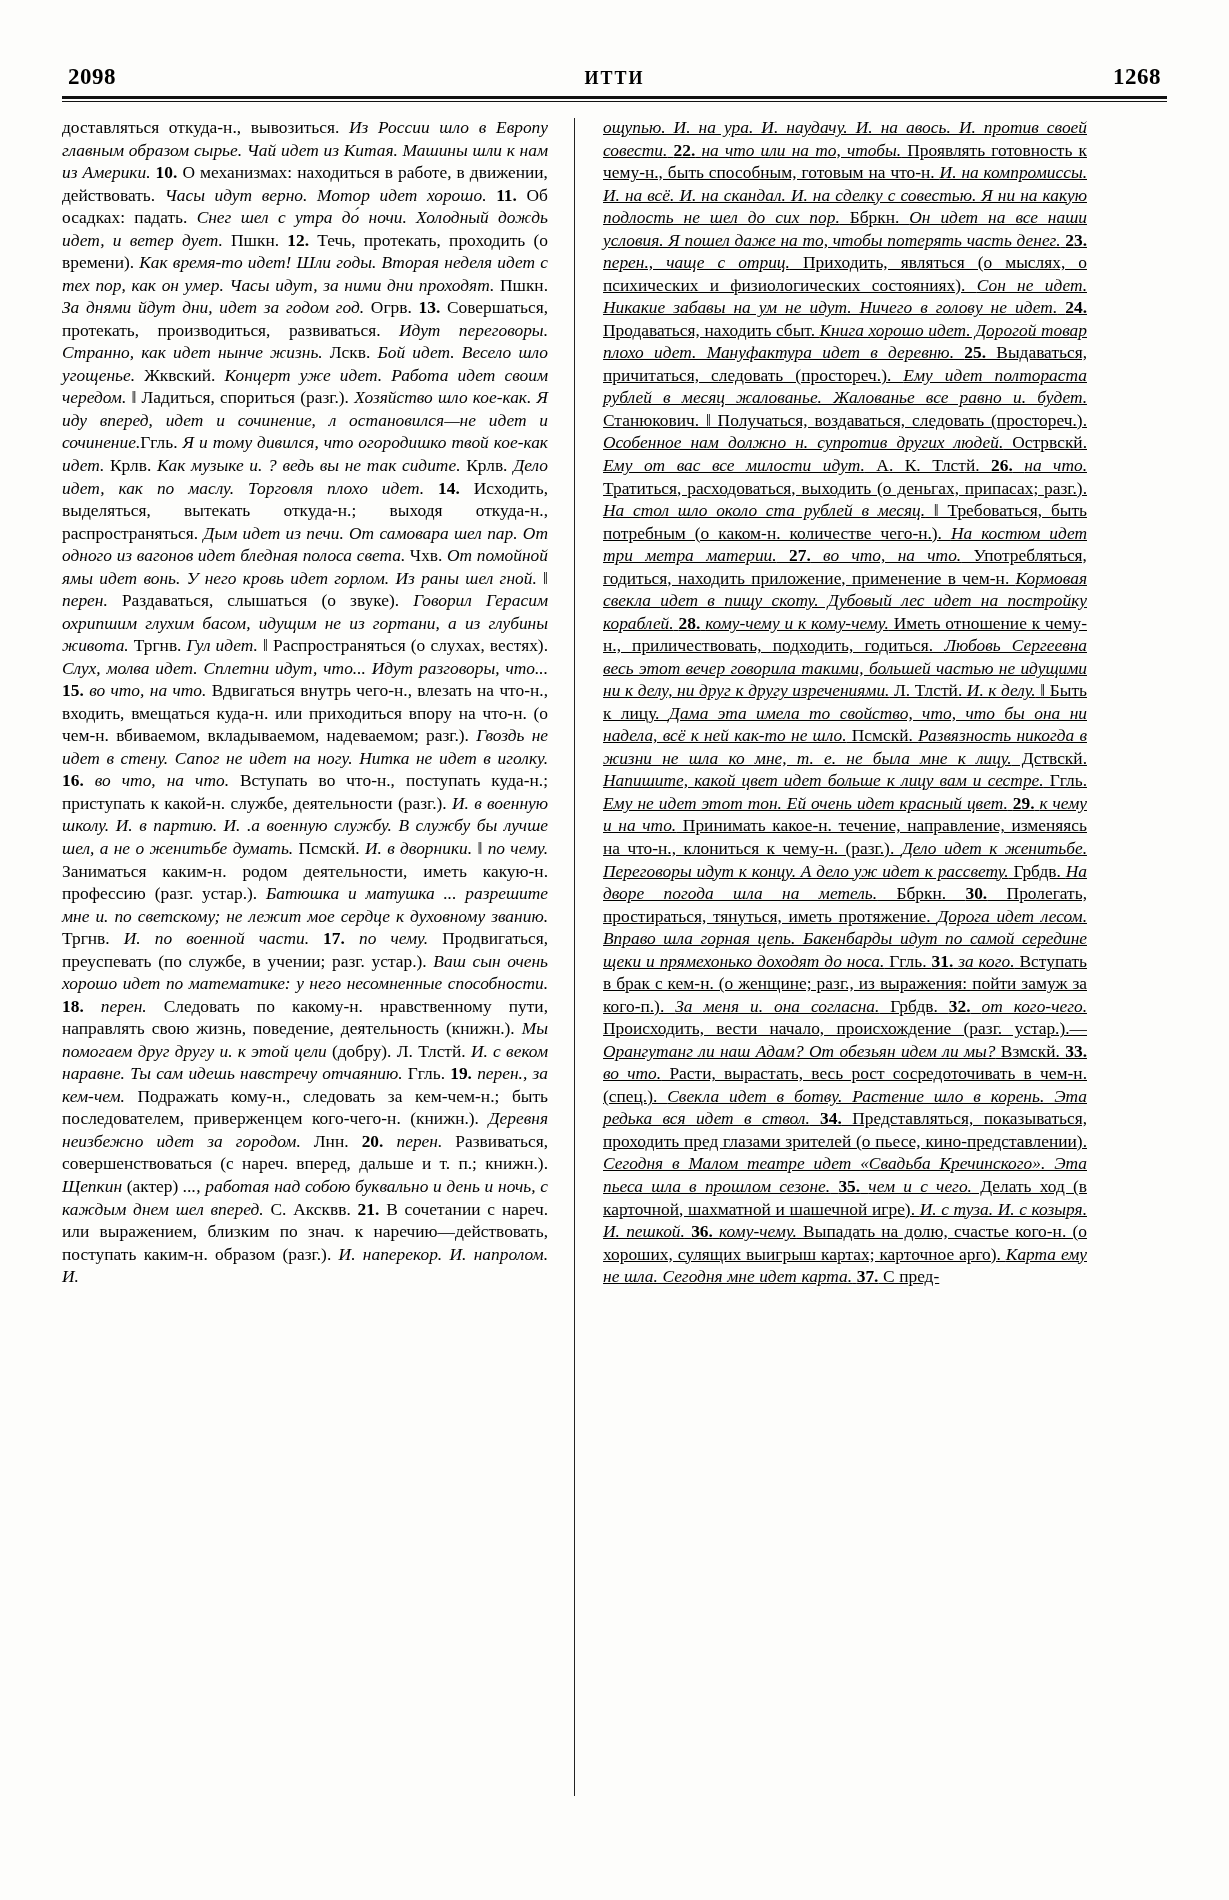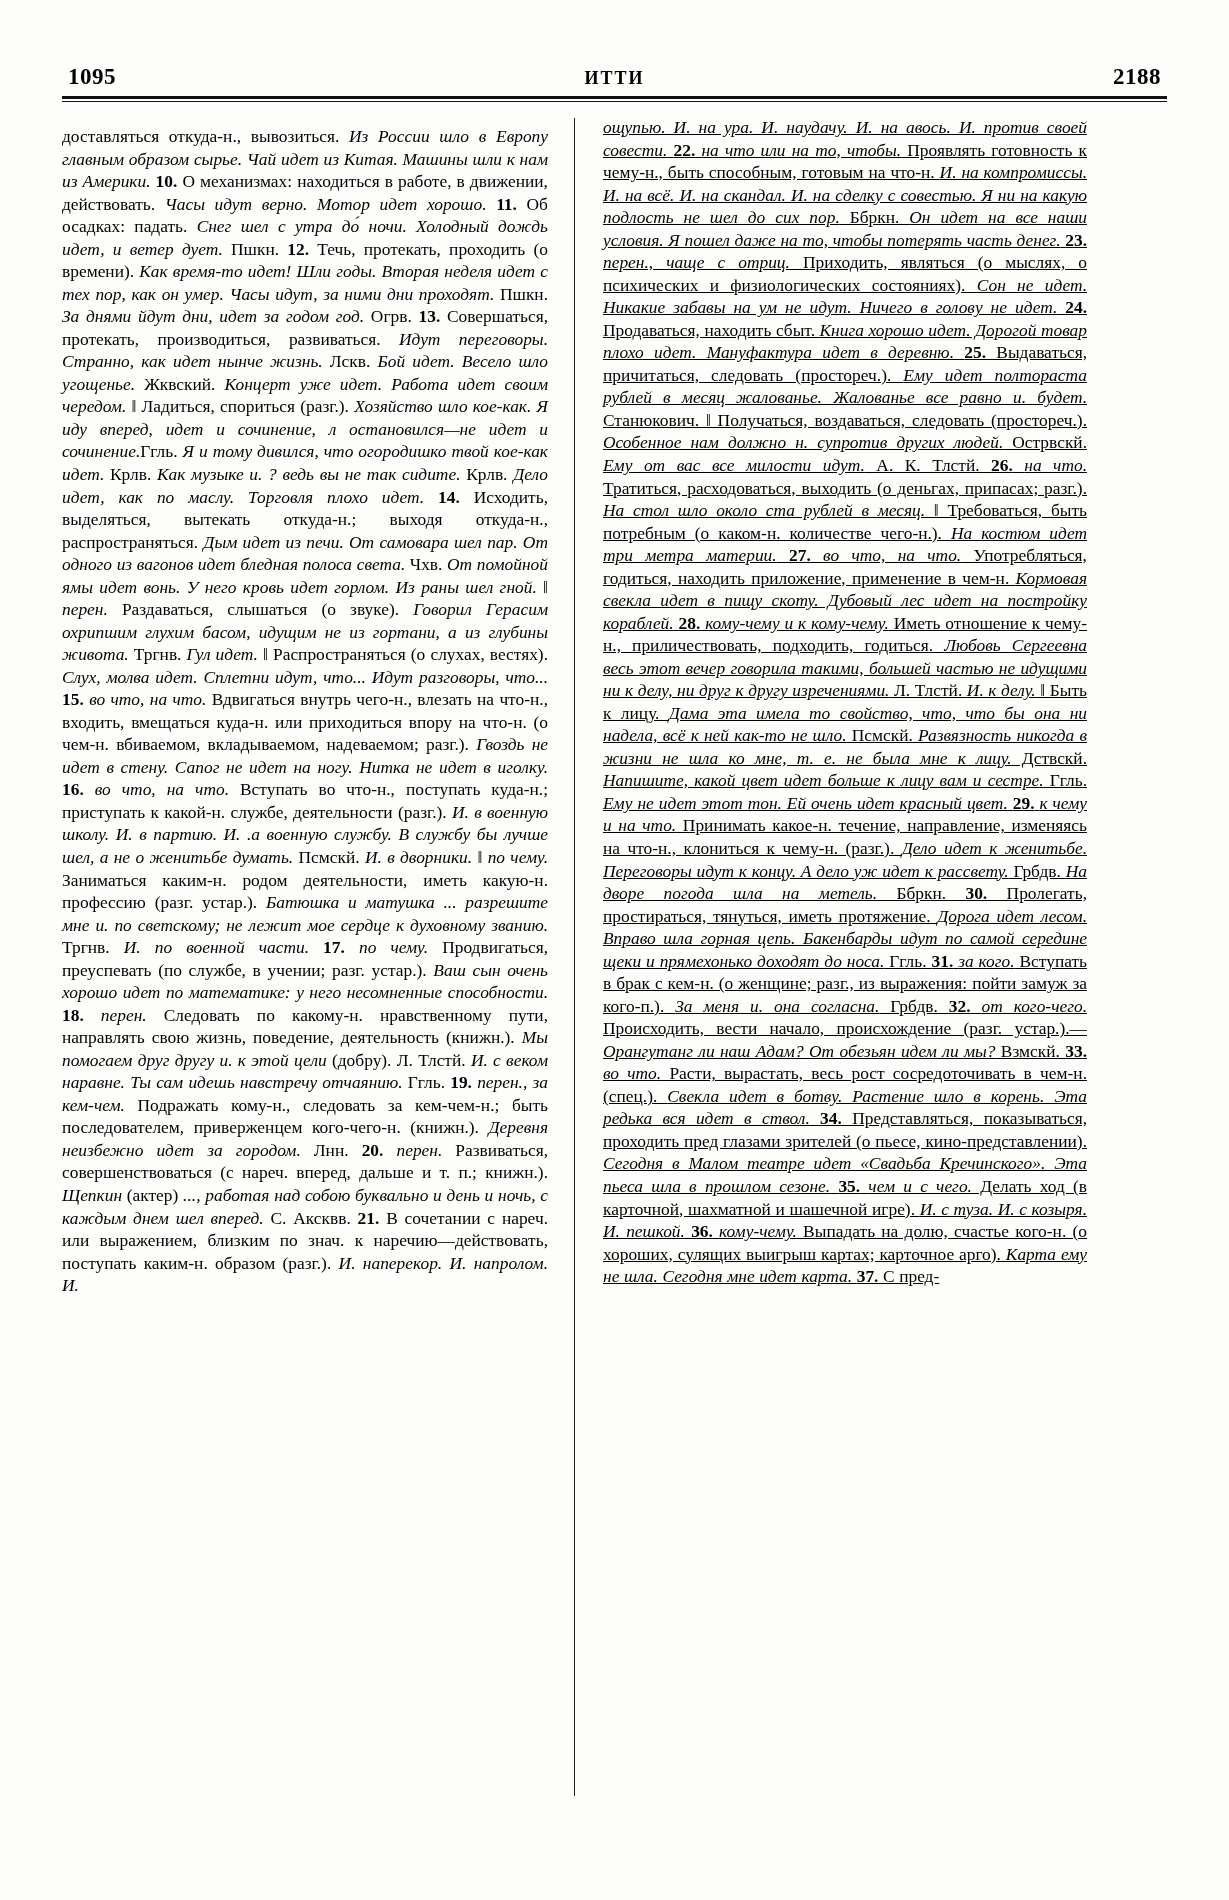--- a/index.html
+++ b/index.html
@@ -55,21 +55,20 @@
     display: flex;
     gap: 0px;
     height: 1680px;
   }
   .col {
     width: 512px;
     box-sizing: border-box;
   }
   .col.left {
     padding-right: 26px;
-    margin-top: 9px;
   }
   .col.right {
     padding-left: 28px;
     text-decoration: underline;
   }
   .divider {
     width: 1px;
     background: #222;
     margin: 2px 0 0 0;
     flex: 0 0 1px;
@@ -88,23 +87,23 @@
   .entry b, .bd {
     font-weight: bold;
   }
 </style>
 </head>
 <body>
 
 <div class="page">
 
   <div class="header">
-    <span class="folio">1095</span>
+    <span class="folio">2098</span>
     <span class="running-title">ИТТИ</span>
-    <span class="folio">2188</span>
+    <span class="folio">1268</span>
   </div>
   <hr class="rule">
   <hr class="rule-thin">
 
   <div class="columns">
     <div class="col left">
       <div class="entry">доставляться откуда-н., вывозиться. <i>Из России шло в Европу главным образом сырье. Чай идет из Китая. Машины шли к нам из Америки.</i> <b>10.</b> О механизмах: находиться в работе, в движении, действовать. <i>Часы идут верно. Мотор идет хорошо.</i> <b>11.</b> Об осадках: падать. <i>Снег шел с утра до́ ночи. Холодный дождь идет, и ветер дует.</i> Пшкн. <b>12.</b> Течь, протекать, проходить (о времени). <i>Как время-то идет! Шли годы. Вторая неделя идет с тех пор, как он умер. Часы идут, за ними дни проходят.</i> Пшкн. <i>За днями йдут дни, идет за годом год.</i> Огрв. <b>13.</b> Совершаться, протекать, производиться, развиваться. <i>Идут переговоры. Странно, как идет нынче жизнь.</i> Лскв. <i>Бой идет. Весело шло угощенье.</i> Жквский. <i>Концерт уже идет. Работа идет своим чередом.</i> ‖ Ладиться, спориться (разг.). <i>Хозяйство шло кое-как. Я иду вперед, идет и сочинение, л остановился—не идет и сочинение.</i>Ггль. <i>Я и тому дивился, что огородишко твой кое-как идет.</i> Крлв. <i>Как музыке и. ? ведь вы не так сидите.</i> Крлв. <i>Дело идет, как по маслу. Торговля плохо идет.</i> <b>14.</b> Исходить, выделяться, вытекать откуда-н.; выходя откуда-н., распространяться. <i>Дым идет из печи. От самовара шел пар. От одного из вагонов идет бледная полоса света.</i> Чхв. <i>От помойной ямы идет вонь. У него кровь идет горлом. Из раны шел гной.</i> ‖ <i>перен.</i> Раздаваться, слышаться (о звуке). <i>Говорил Герасим охрипшим глухим басом, идущим не из гортани, а из глубины живота.</i> Тргнв. <i>Гул идет.</i> ‖ Распространяться (о слухах, вестях). <i>Слух, молва идет. Сплетни идут, что... Идут разговоры, что...</i> <b>15.</b> <i>во что, на что.</i> Вдвигаться внутрь чего-н., влезать на что-н., входить, вмещаться куда-н. или приходиться впору на что-н. (о чем-н. вбиваемом, вкладываемом, надеваемом; разг.). <i>Гвоздь не идет в стену. Сапог не идет на ногу. Нитка не идет в иголку.</i> <b>16.</b> <i>во что, на что.</i> Вступать во что-н., поступать куда-н.; приступать к какой-н. службе, деятельности (разг.). <i>И. в военную школу. И. в партию. И. .а военную службу. В службу бы лучше шел, а не о женитьбе думать.</i> Псмскй. <i>И. в дворники.</i> ‖ <i>по чему.</i> Заниматься каким-н. родом деятельности, иметь какую-н. профессию (разг. устар.). <i>Батюшка и матушка ... разрешите мне и. по светскому; не лежит мое сердце к духовному званию.</i> Тргнв. <i>И. по военной части.</i> <b>17.</b> <i>по чему.</i> Продвигаться, преуспевать (по службе, в учении; разг. устар.). <i>Ваш сын очень хорошо идет по математике: у него несомненные способности.</i> <b>18.</b> <i>перен.</i> Следовать по какому-н. нравственному пути, направлять свою жизнь, поведение, деятельность (книжн.). <i>Мы помогаем друг другу и. к этой цели</i> (добру). Л. Тлстй. <i>И. с веком наравне. Ты сам идешь навстречу отчаянию.</i> Ггль. <b>19.</b> <i>перен., за кем-чем.</i> Подражать кому-н., следовать за кем-чем-н.; быть последователем, приверженцем кого-чего-н. (книжн.). <i>Деревня неизбежно идет за городом.</i> Лнн. <b>20.</b> <i>перен.</i> Развиваться, совершенствоваться (с нареч. вперед, дальше и т. п.; книжн.). <i>Щепкин</i> (актер) <i>..., работая над собою буквально и день и ночь, с каждым днем шел вперед.</i> С. Аксквв. <b>21.</b> В сочетании с нареч. или выражением, близким по знач. к наречию—действовать, поступать каким-н. образом (разг.). <i>И. наперекор. И. напролом. И.</i></div>
     </div>
     <div class="divider"></div>
     <div class="col right">

